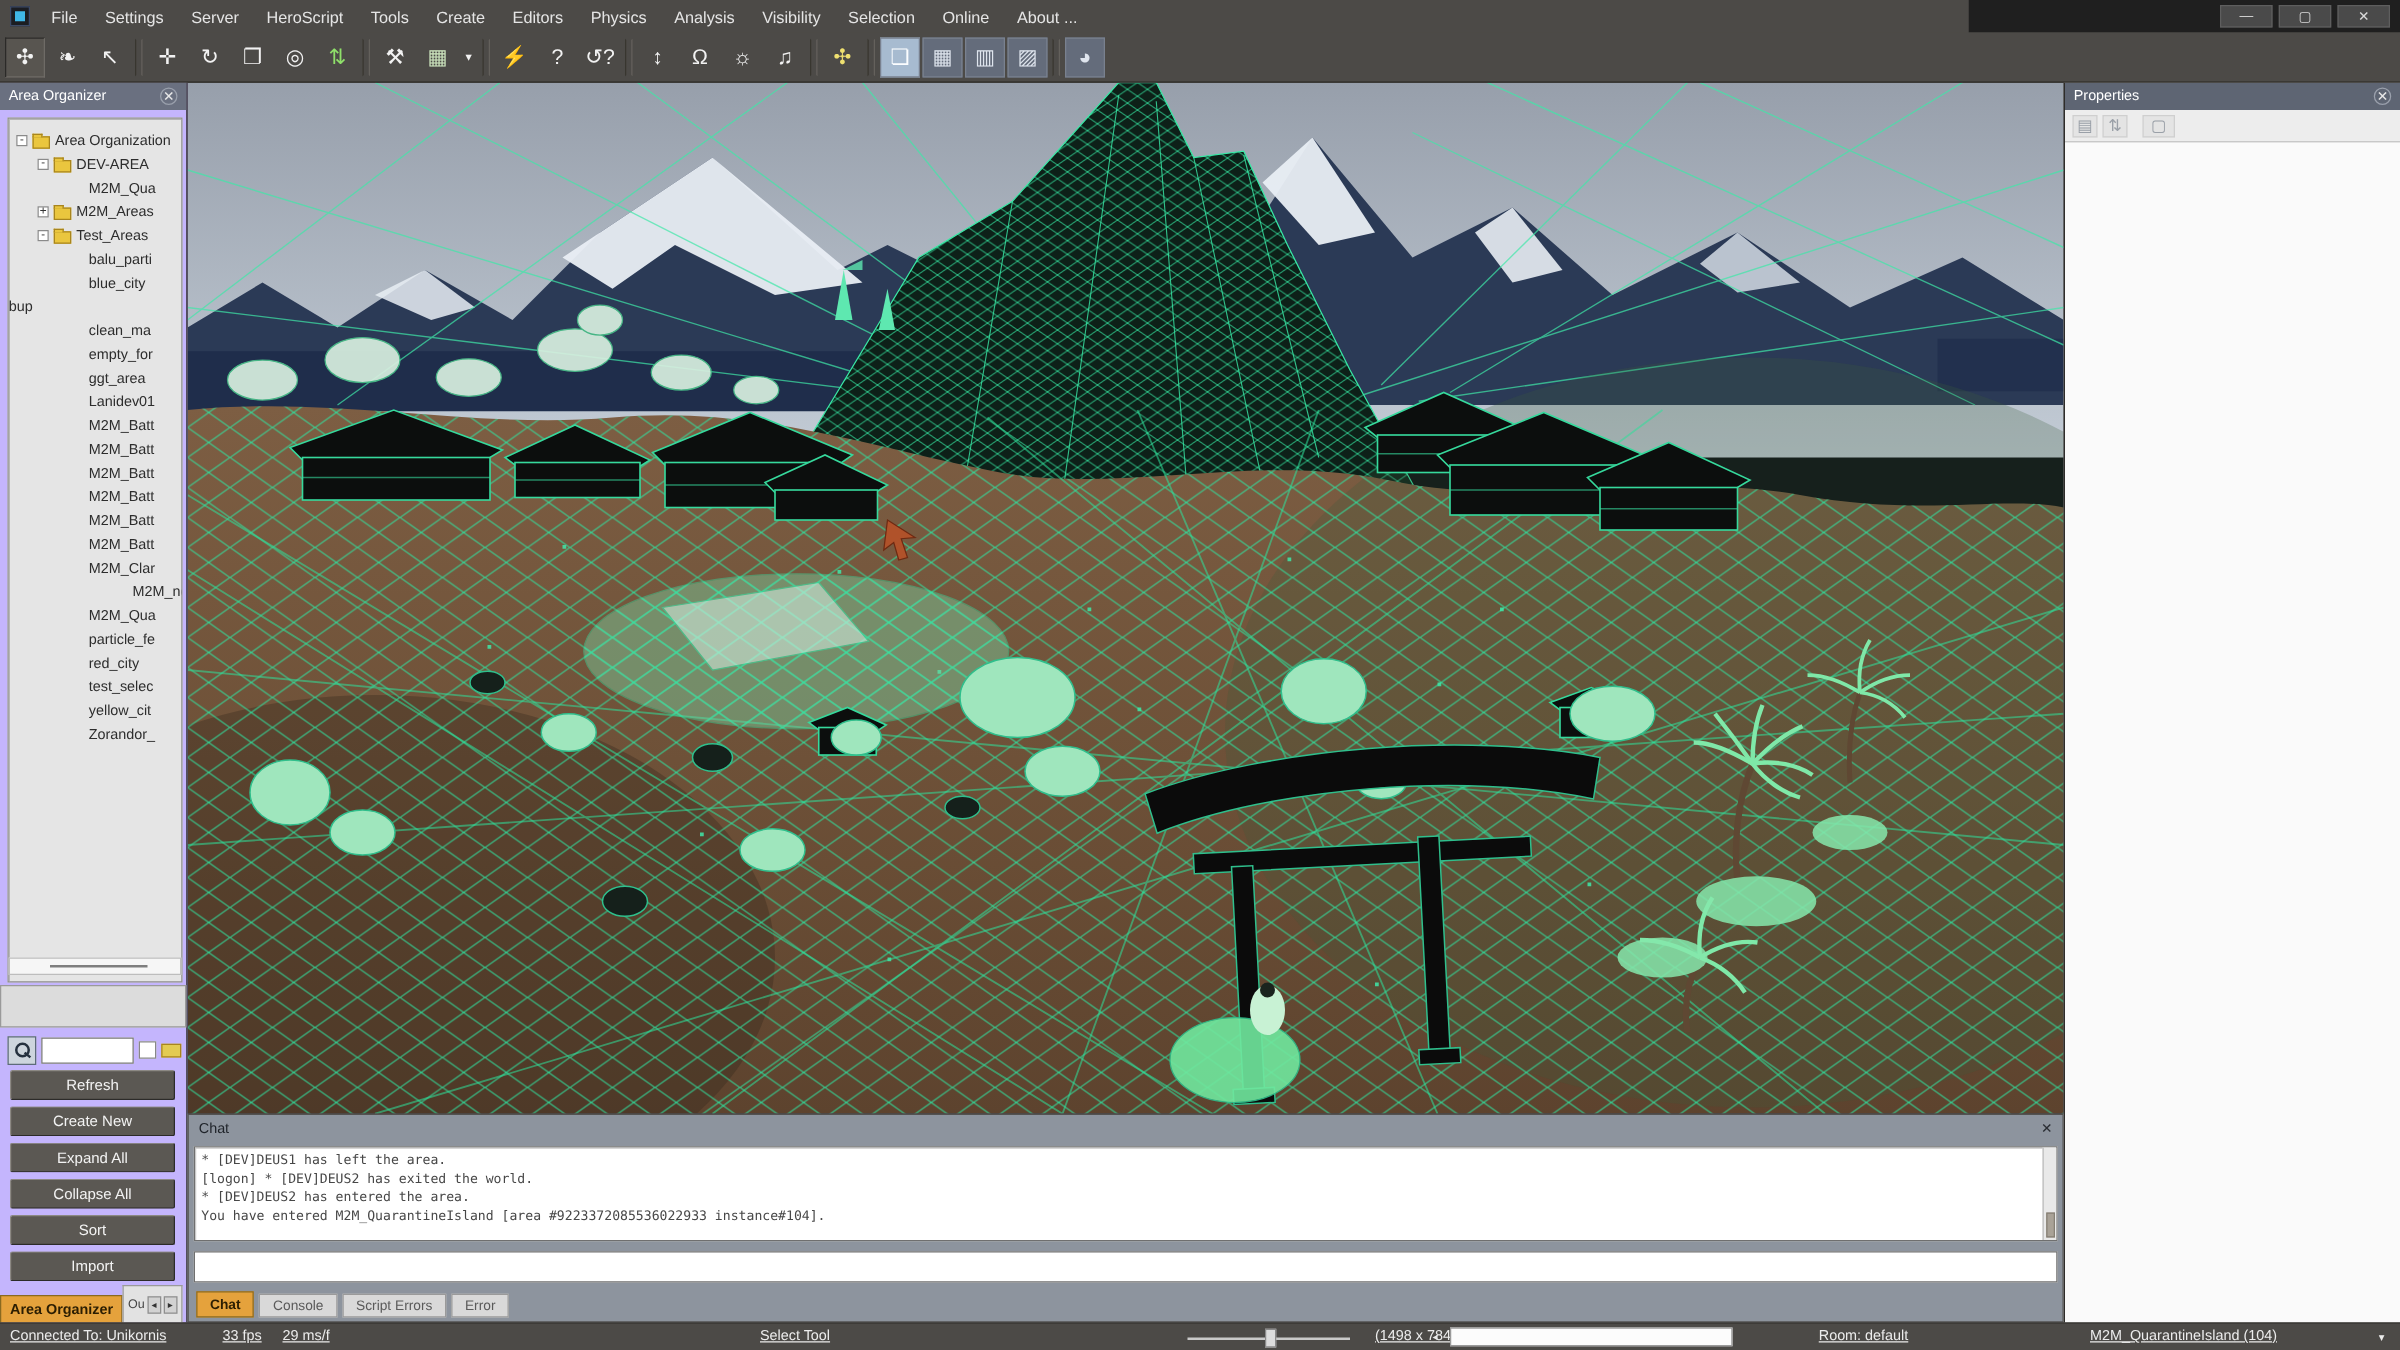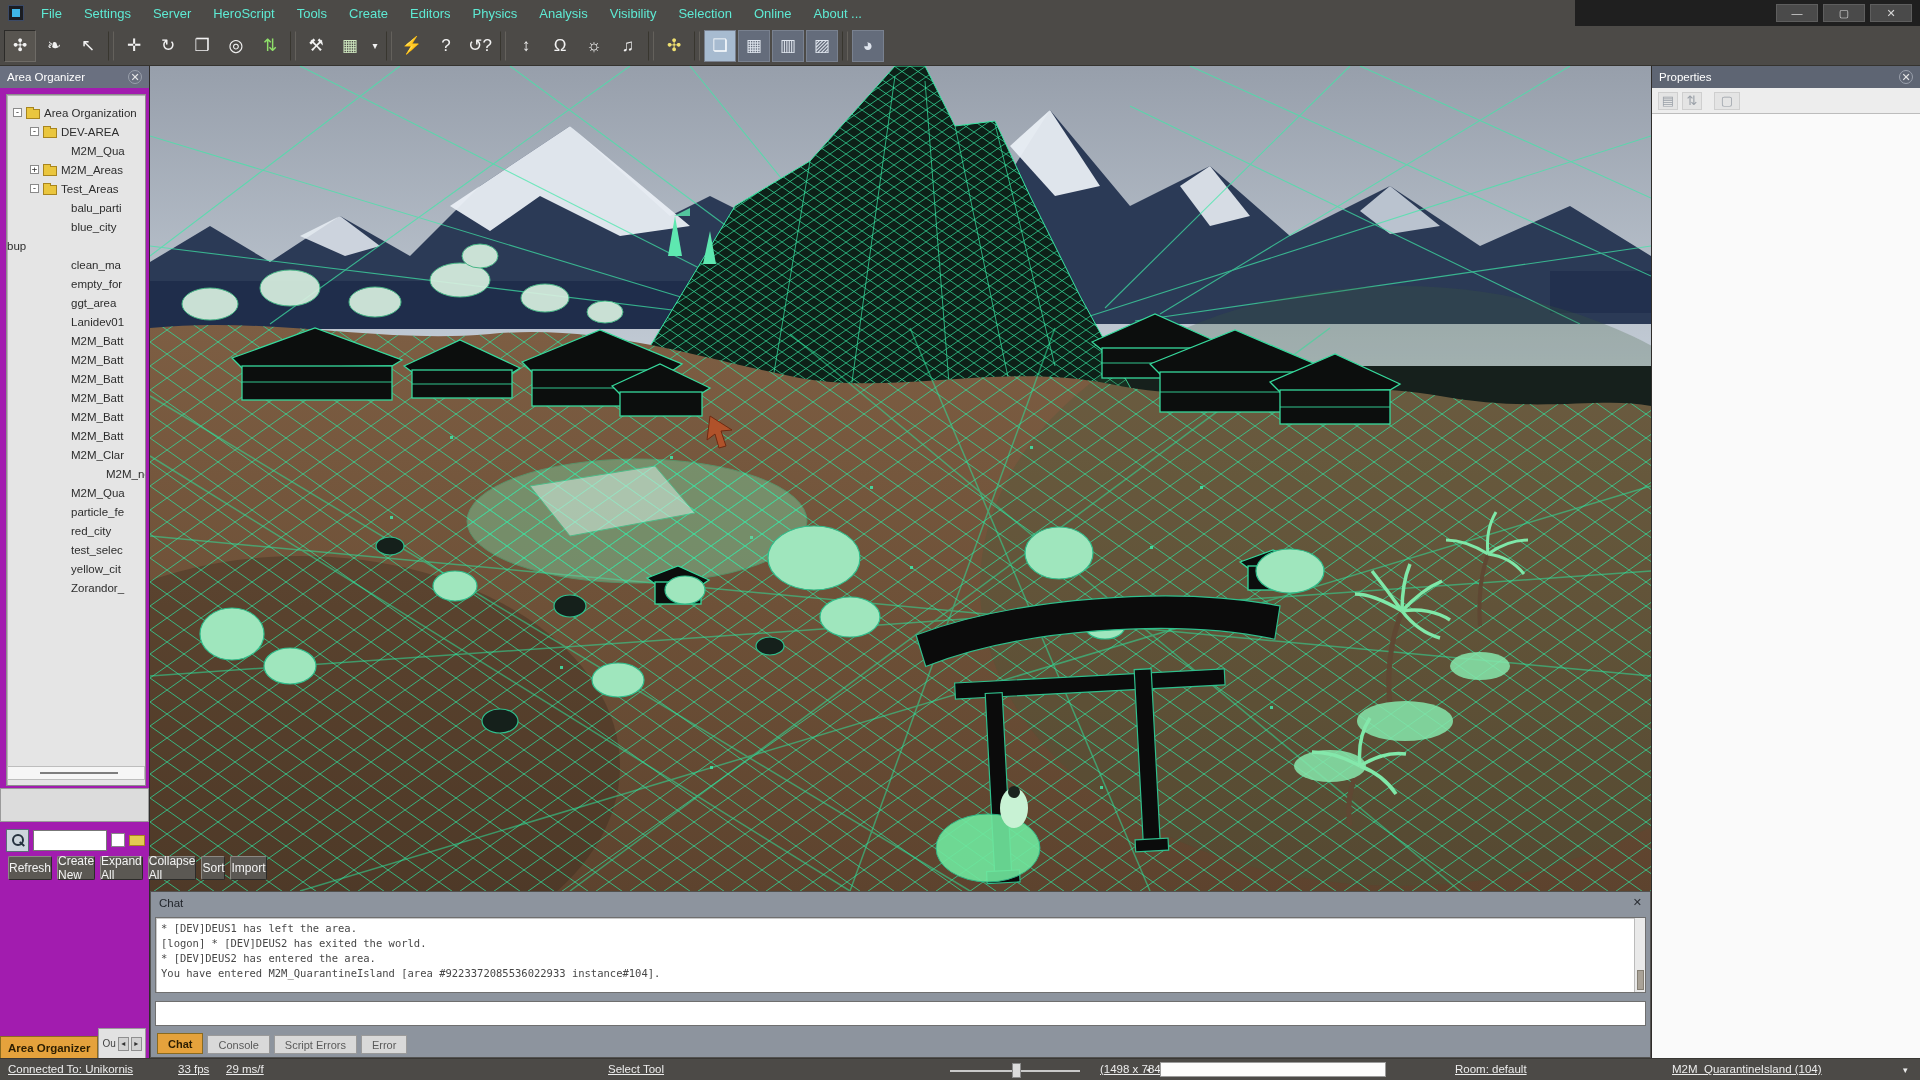--- a/index.html
+++ b/index.html
@@ -4,56 +4,56 @@
 <style>
   * { box-sizing: border-box; margin: 0; padding: 0; }
   html,body { width:1920px; height:1080px; overflow:hidden; }
   body { background:#4c4a47; font-family:"Liberation Sans", sans-serif; position:relative; color:#eee; }
 
   
   .menubar { position:absolute; left:0; top:0; right:0; height:26px; background:#4c4a47; display:flex; align-items:center; z-index:30; }
   .app-icon { width:16px; height:16px; margin:0 6px 0 8px; background:#1b1d22; border:1px solid #3c4a66; position:relative; }
   .app-icon::after { content:""; position:absolute; left:3px; top:3px; width:8px; height:8px; background:#3fb7e8; }
   .menus { display:flex; align-items:center; }
-  .menu-item { padding:4px 11px; font-size:13px; color:#5eead4; cursor:default; }
+  .menu-item { padding:4px 11px; font-size:13px; color:#e5e5e5; cursor:default; }
   .titlebar-right { position:absolute; right:0; top:0; width:345px; height:26px; background:#1f1f1f; display:flex; justify-content:flex-end; align-items:center; gap:5px; padding-right:8px; }
   .win-btn { width:42px; height:18px; background:#4a4a4a; border:1px solid #5e5e5e; color:#d8d8d8; font-size:11px; display:flex; align-items:center; justify-content:center; }
 
   
   .toolbar { position:absolute; left:0; top:26px; right:0; height:40px; background:#4c4a47; border-bottom:1px solid #35332f; display:flex; align-items:center; padding-left:4px; gap:2px; z-index:30; }
   .tb-btn { width:32px; height:32px; color:#f2f2f2; font-size:17px; display:flex; align-items:center; justify-content:center; flex:none; border:1px solid transparent; }
   .tb-btn.pressed { background:#585550; border:1px solid #2b2a28; border-right-color:#6e6b66; border-bottom-color:#6e6b66; }
   .tb-btn.sep { width:6px; height:30px; border-left:1px solid #38362f; border-right:1px solid #64615c; margin:0 2px; }
   .tb-btn.narrow { width:14px; font-size:10px; }
   .tb-btn.green { color:#8fe06a; }
   .tb-btn.multi { color:#cfe8c0; }
   .tb-btn.accent { color:#efe070; }
   .tb-btn.lite { background:#646c7b; border:1px solid #79818f; color:#dfe5ee; }
   .tb-btn.lite.on { background:#a7bbd0; color:#fbfdff; }
 
   
-  .left-panel { position:absolute; left:0; top:66px; width:150px; bottom:22px; background:#a21caf; border-right:1px solid #2e2c2a; z-index:20; }
+  .left-panel { position:absolute; left:0; top:66px; width:150px; bottom:22px; background:#c4b5fd; border-right:1px solid #2e2c2a; z-index:20; }
   .panel-header { height:22px; background:#6a7080; color:#fff; font-size:11.5px; display:flex; align-items:center; justify-content:space-between; padding:0 7px; }
   .close-x { color:#e8e8e8; font-size:11px; width:14px; height:14px; display:flex; align-items:center; justify-content:center; border:1px solid #9aa0ac; border-radius:8px; }
   .tree-box { position:absolute; left:6px; right:3px; top:28px; height:692px; background:#e5e5e5; border:1px solid #8d8d8d; box-shadow:inset 1px 1px 0 #b5b5b5; overflow:hidden; padding-top:8px; }
   .tree-row { height:19px; display:flex; align-items:center; font-size:11.5px; color:#2d2d2d; white-space:nowrap; overflow:hidden; }
   .expander { width:9px; height:9px; flex:none; border:1px solid #8a8a8a; background:#fff; color:#333; font-size:9px; line-height:7px; text-align:center; margin-right:4px; font-family:"DejaVu Sans Mono",monospace; }
   .folder { width:14px; height:10px; flex:none; background:#eac63e; border:1px solid #a8851e; margin-right:4px; position:relative; margin-top:2px; }
   .folder::before { content:""; position:absolute; top:-3px; left:-1px; width:6px; height:2px; background:#eac63e; border:1px solid #a8851e; border-bottom:none; }
   .hscroll { position:absolute; left:7px; right:4px; top:700px; height:14px; background:#f6f6f6; border:1px solid #bdbdbd; }
   .hthumb { position:absolute; left:32px; top:5px; width:78px; height:2px; background:#7e7e7e; }
   .spacer-box { position:absolute; left:0; right:0; top:722px; height:34px; background:#dcdcdc; border:1px solid #9a9a9a; }
   .search-row { position:absolute; top:762px; left:6px; right:0; height:24px; display:flex; align-items:center; gap:4px; }
   .mag-btn { width:23px; height:23px; flex:none; background:#cdd5dd; border:1px solid #5d6b7a; position:relative; }
   .mag-btn::before { content:""; position:absolute; left:5px; top:4px; width:8px; height:8px; border:2px solid #25313f; border-radius:50%; }
   .mag-btn::after { content:""; position:absolute; left:12px; top:13px; width:6px; height:2px; background:#25313f; transform:rotate(40deg); }
   .search-input { width:74px; height:21px; background:#fff; border:1px solid #777; flex:none; }
   .chk { width:14px; height:14px; flex:none; background:#fff; border:1px solid #888; }
   .mini-folder { width:16px; height:11px; flex:none; background:#e3cb52; border:1px solid #a8851e; position:relative; }
-  .btn-col { position:absolute; top:790px; left:8px; right:9px; display:flex; flex-direction:row; gap:5px; }
+  .btn-col { position:absolute; top:790px; left:8px; right:9px; display:flex; flex-direction:column; gap:5px; }
   .panel-btn { height:24px; background:#5b5853; border:1px solid #2c2b29; border-top-color:#8c8984; border-left-color:#8c8984; border-radius:2px; color:#f3f3f3; font-size:12px; display:flex; align-items:center; justify-content:center; }
   .left-tabs { position:absolute; left:0; right:0; bottom:0; height:24px; display:flex; align-items:flex-end; }
   .tab-ao { background:#e5a23c; border:1px solid #8a6a20; border-bottom:none; color:#2c1e02; font-weight:bold; font-size:11.5px; height:22px; display:flex; align-items:center; padding:0 7px; }
   .tab-spin { background:#e2e2e2; border:1px solid #9a9a9a; border-bottom:none; color:#444; font-size:10px; height:30px; display:flex; align-items:center; gap:2px; padding:0 3px; }
   .spin-btn { width:11px; height:14px; background:#d2d2d2; border:1px solid #8f8f8f; font-size:8px; color:#333; display:flex; align-items:center; justify-content:center; }
 
   
   .viewport { position:absolute; left:150px; top:66px; width:1501px; height:825px; background:#0a0d12; overflow:hidden; z-index:10; }
   .viewport svg { display:block; }
 

